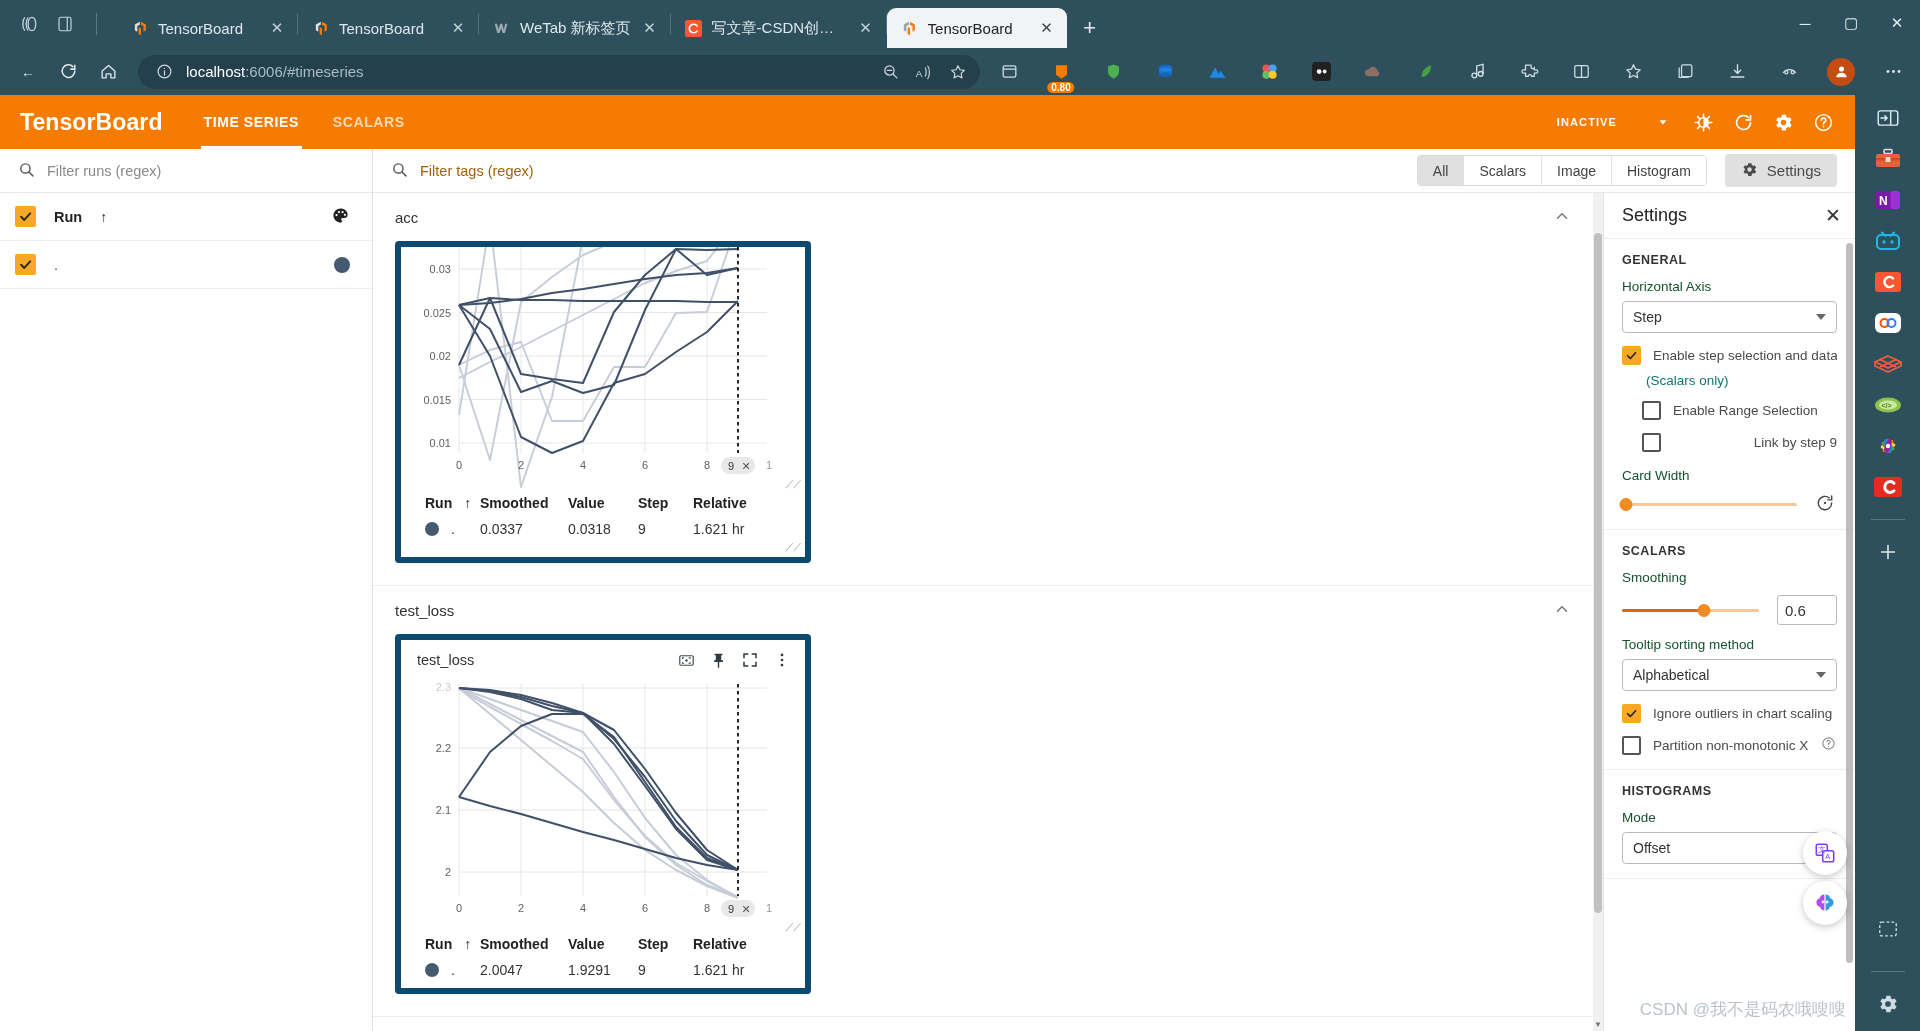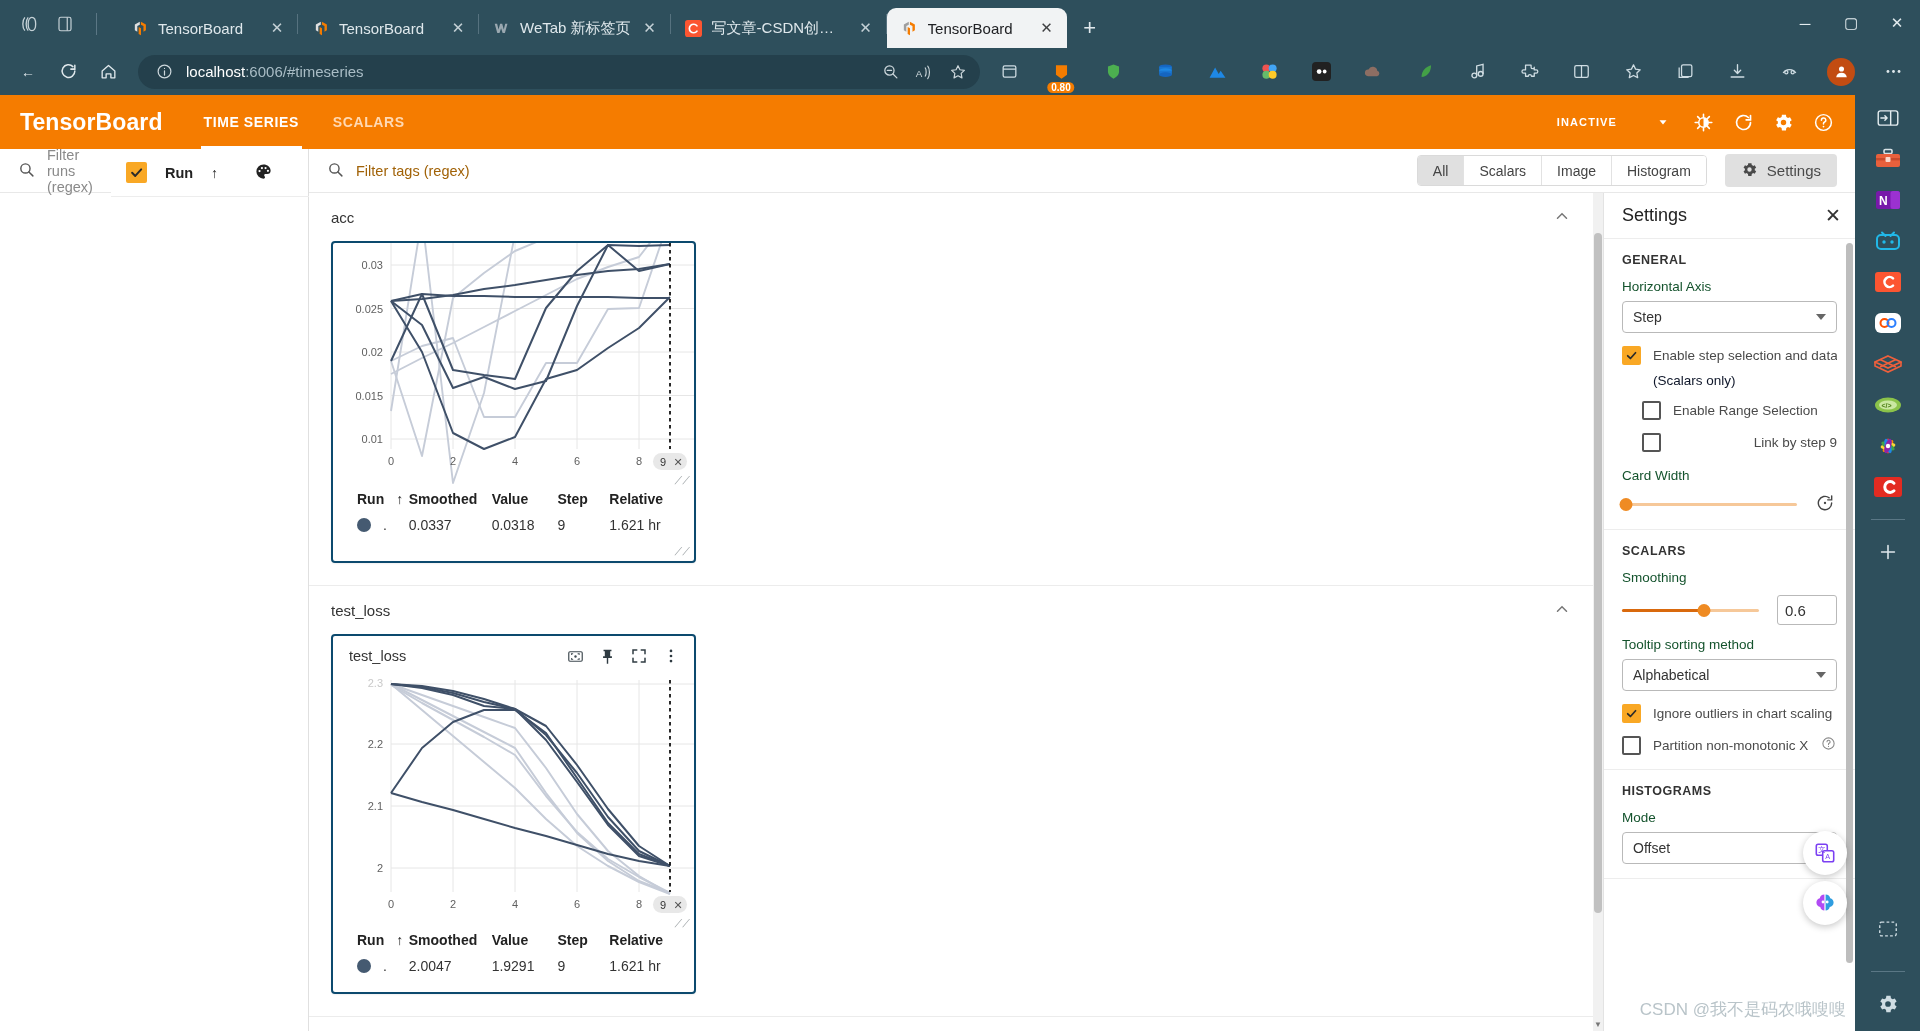--- a/index.html
+++ b/index.html
@@ -55,21 +55,21 @@
   .tb-tab { padding:0 17px; height:54px; display:flex; align-items:center; font-size:14px;
             font-weight:bold; letter-spacing:.6px; color:#ffd9b3; position:relative; }
   .tb-tab.active { color:#fff; }
   .tb-tab.active:after { content:""; position:absolute; left:14px; right:14px; bottom:0; height:3px; background:#fff; }
   #tb-right { margin-left:auto; display:flex; align-items:center; gap:4px; padding-right:14px; }
   #inactive-label { font-size:11px; font-weight:bold; letter-spacing:1.1px; margin-right:24px; }
   .hico { width:36px; height:36px; display:flex; align-items:center; justify-content:center; }
 
   
   #body-row { display:flex; height:882px; }
-  #runs-pane { width:309px; border-right:1px solid #e0e0e0; display:flex; background:#fff; }
+  #runs-pane { width:373px; border-right:1px solid #e0e0e0; display:flex; flex-direction:column; background:#fff; }
   .filter-row { height:44px; display:flex; align-items:center; gap:12px; padding:0 18px;
                 border-bottom:1px solid #e8e8e8; }
   .filter-row .ph { color:#8a8a8a; font-size:14.5px; }
   .run-header, .run-item { height:48px; display:flex; align-items:center; padding:0 22px 0 15px;
                            border-bottom:1px solid #ededed; gap:18px; }
   .cbox { width:21px; height:21px; border-radius:2px; background:#f9a825; display:flex;
           align-items:center; justify-content:center; flex:0 0 21px; }
   .cbox svg { width:15px; height:15px; }
   .run-header .lbl { font-weight:bold; font-size:14.5px; }
   .run-item .lbl { font-size:14.5px; color:#444; }
@@ -89,21 +89,21 @@
   #settings-btn { margin-left:18px; margin-right:18px; height:33px; background:#e0e0e0; border-radius:4px;
                   display:flex; align-items:center; gap:9px; padding:0 16px; font-size:15px; color:#4a4a4a; }
 
   #scroll-area { flex:1; display:flex; min-height:0; }
   #cards-col { flex:1; overflow:hidden; position:relative; min-width:0; }
   .group { border-bottom:1px solid #ececec; }
   .group-head { height:48px; display:flex; align-items:center; padding:0 22px 0 22px; }
   .group-title { font-size:15px; color:#333; }
   .group-head .chev { margin-left:auto; color:#777; }
   .cards-row { padding:8px 22px 22px 22px; }
-  .card { width:365px; border:2px solid #0c4a6e; border-radius:4px; background:#fff; position:relative;
+  .card { width:416px; border:6px solid #0c4a6e; border-radius:4px; background:#fff; position:relative;
           box-shadow:0 1px 2px rgba(0,0,0,.06); }
   .card-head { height:40px; display:flex; align-items:center; padding:0 12px 0 16px; gap:2px; }
   .card-title { font-size:14.5px; color:#333; }
   .card-actions { margin-left:auto; display:flex; align-items:center; gap:10px; color:#3f4a50; }
   .cico { width:22px; height:22px; display:flex; align-items:center; justify-content:center; }
   .plot { position:relative; height:0; }
   svg.chart { display:block; }
   .data-table { padding:4px 0 14px 0; }
   .dt-row { display:flex; align-items:center; font-size:14px; padding:2px 0 2px 24px; }
   .dt-row .c-run { width:55px; display:flex; align-items:center; gap:12px; }
@@ -130,21 +130,21 @@
   .sp-lbl { font-size:13.5px; color:#14532d; margin-bottom:7px; }
   .sel { height:32px; border:1px solid #b9b9b9; border-radius:4px; display:flex; align-items:center;
          padding:0 10px; font-size:14px; color:#333; }
   .sel .ar { margin-left:auto; width:0; height:0; border-left:5px solid transparent;
              border-right:5px solid transparent; border-top:6px solid #666; }
   .cbrow { display:flex; align-items:flex-start; gap:12px; margin-top:13px; }
   .cb-on { width:19px; height:19px; background:#f9a825; border-radius:2px; flex:0 0 19px;
            display:flex; align-items:center; justify-content:center; }
   .cb-off { width:19px; height:19px; border:2px solid #555; border-radius:2px; flex:0 0 19px; background:#fff; }
   .cb-lbl { font-size:13.5px; color:#4a4a4a; line-height:19px; white-space:nowrap; overflow:hidden; }
-  .sub-note { font-size:13.5px; color:#0f172a; margin:8px 0 0 31px; }
+  .sub-note { font-size:13.5px; color:#0f766e; margin:8px 0 0 24px; }
   .slider-row { display:flex; align-items:center; gap:18px; margin-top:10px; }
   .track { flex:1; height:3px; background:#f6c899; border-radius:2px; position:relative; }
   .track .fill { position:absolute; left:0; top:0; height:3px; background:#d9690d; border-radius:2px; }
   .track .knob { position:absolute; top:-5px; width:13px; height:13px; border-radius:50%;
                  background:#ef8b23; transform:translateX(-50%); }
   .num-in { width:60px; height:30px; border:1px solid #b9b9b9; border-radius:3px; font-size:15px;
             color:#333; display:flex; align-items:center; padding:0 7px; }
   .reset { width:22px; height:22px; color:#444; flex:0 0 22px; }
   .sp-scroll { position:absolute; right:2px; top:4px; width:7px; background:#bdbdbd; border-radius:4px; }
 

